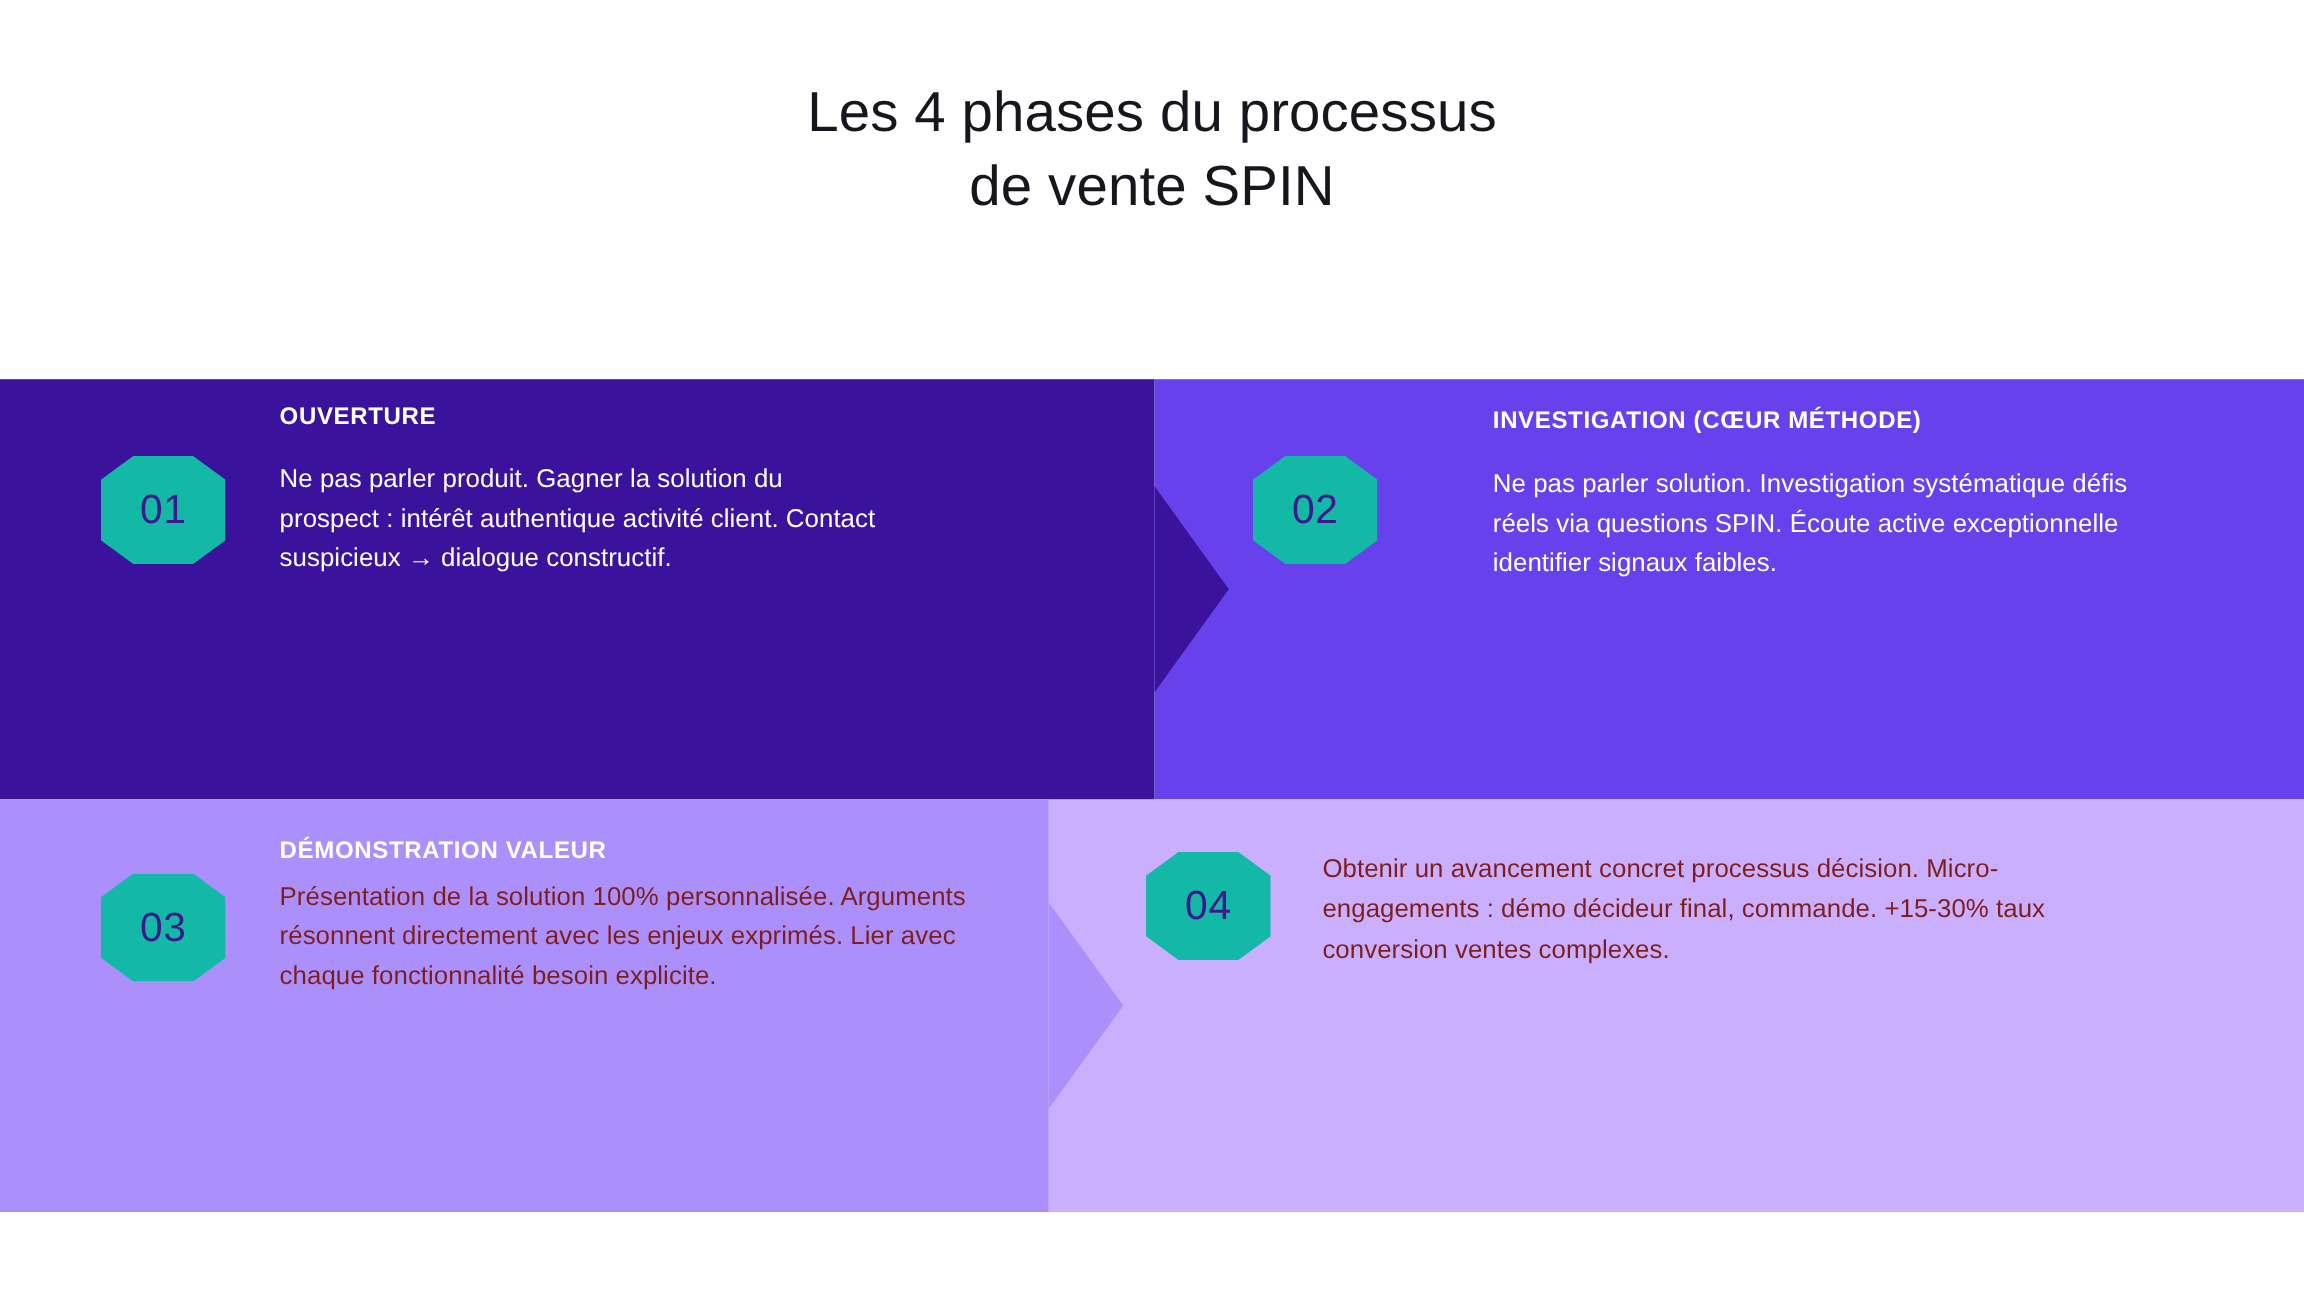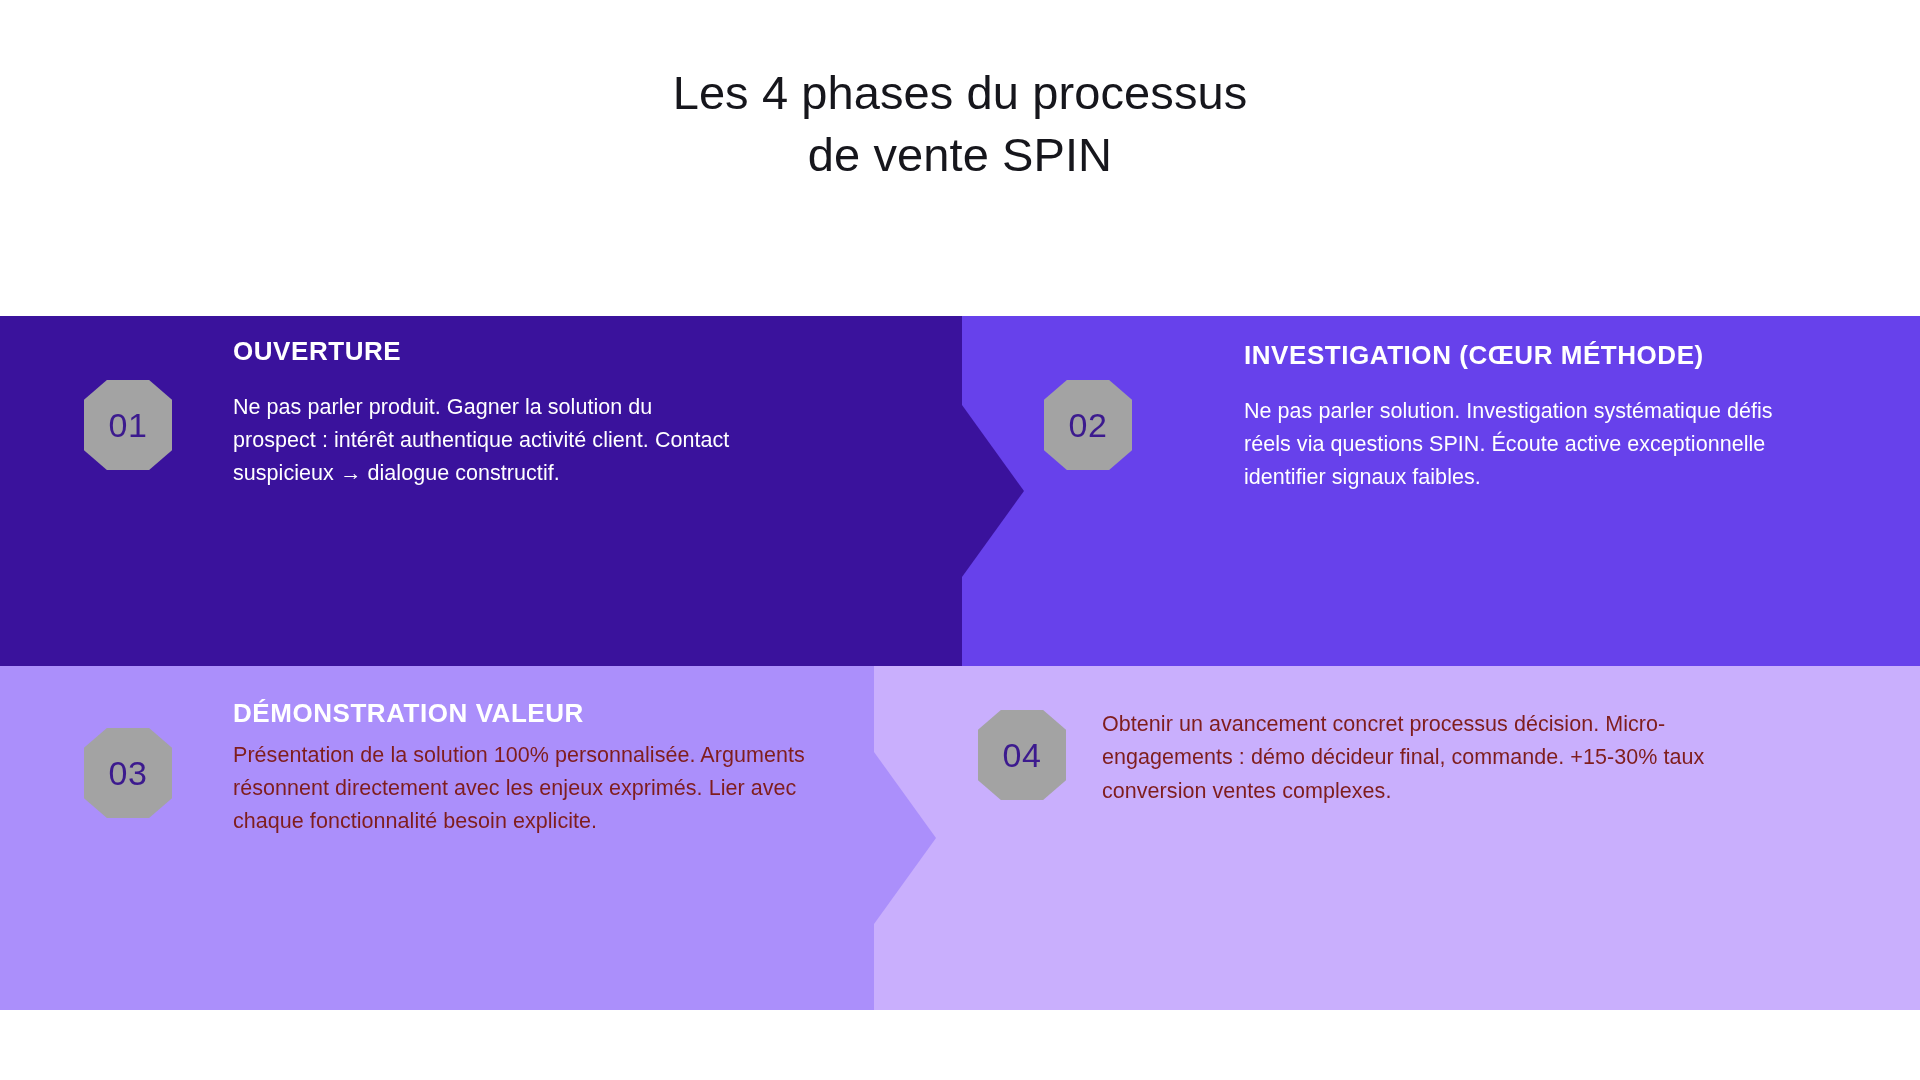--- a/index.html
+++ b/index.html
@@ -38,43 +38,43 @@
     position:absolute; top:50%; transform:translateY(-50%);
     width:62px; height:172px;
   }
   .p1 .chev { left:962px; }
   .p3 .chev { left:874px; }
   .chev svg { display:block; width:100%; height:100%; }
 
   
   .badge {
     position:absolute;
-    width:88px; height:90px;
-    background:#a3a3a3;
+    width:104px; height:90px;
+    background:#14b8a6;
     display:flex; align-items:center; justify-content:center;
     font-size:34px; font-weight:400; letter-spacing:0.5px;
     color:#3c1a8e;
     -webkit-clip-path: polygon(26% 0%, 74% 0%, 100% 22%, 100% 78%, 74% 100%, 26% 100%, 0% 78%, 0% 22%);
     clip-path: polygon(26% 0%, 74% 0%, 100% 22%, 100% 78%, 74% 100%, 26% 100%, 0% 78%, 0% 22%);
     border-radius:18px;
   }
   .p1 .badge { left:84px;  top:64px; }
   .p2 .badge { left:82px;  top:64px; }
   .p3 .badge { left:84px;  top:62px; }
-  .p4 .badge { left:104px;  top:44px;justify-content:center; }
+  .p4 .badge { left:81px;  top:44px;justify-content:center; }
 
   
   .body-block { position:absolute; }
   .p1 .body-block { left:233px; top:18px;  width:505px; }
   .p2 .body-block { left:282px; top:22px;  width:560px; }
   .p3 .body-block { left:233px; top:30px;  width:600px; }
   .p4 .body-block { left:228px; top:42px;  width:680px; }
 
   .head {
-    font-size:26px; font-weight:700; letter-spacing:0.55px;
+    font-size:20px; font-weight:700; letter-spacing:0.55px;
     line-height:1.33; color:#ffffff; text-transform:uppercase;
   }
   .p1 .head { margin-bottom:22px; }
   .p2 .head { margin-bottom:22px; }
   .p3 .head { margin-bottom:8px; }
   .p4 .head { margin-bottom:22px; }
 
   .desc {
     font-size:21.5px; font-weight:400; line-height:1.55;
     color:#ffffff; letter-spacing:0.05px;

